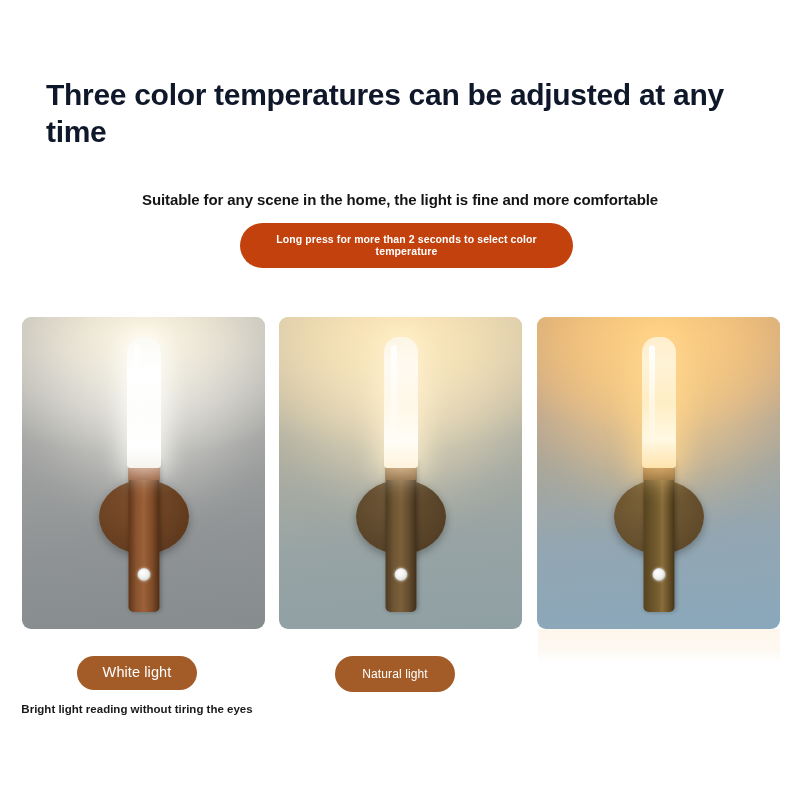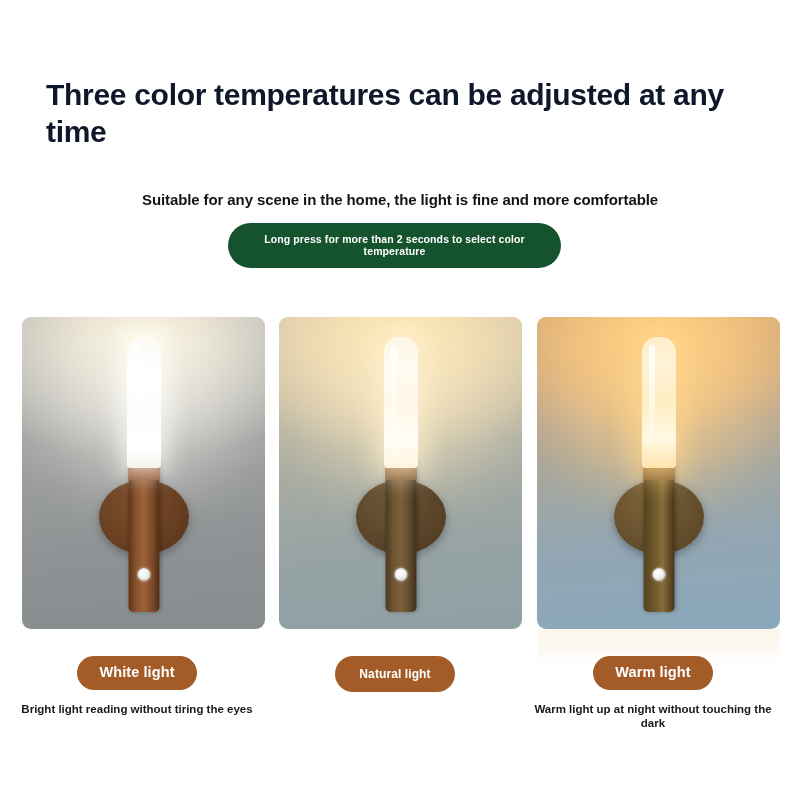--- a/index.html
+++ b/index.html
@@ -46,25 +46,25 @@
     line-height: 1.25;
     letter-spacing: -0.1px;
     color: #141414;
     margin-top: 19px;
   }
 
   
   .hint-pill {
     position: absolute;
     top: 223px;
-    left: 228px;
+    left: 240px;
     width: 333px;
     height: 45px;
     border-radius: 23px;
-    background: #14532d;
+    background: #c2410c;
     display: flex;
     align-items: center;
     justify-content: center;
     padding: 0 26px;
   }
   .hint-pill-text {
     color: #ffffff;
     font-size: 10.5px;
     font-weight: 700;
     line-height: 1.12;
@@ -256,21 +256,21 @@
     display: flex;
     align-items: center;
     justify-content: center;
     padding: 0 20px;
     width: max-content;
     min-width: 120px;
   }
   .label-pill-text {
     color: #ffffff;
     font-size: 14.5px;
-    font-weight: 700;
+    font-weight: 400;
     line-height: 1.06;
     text-align: right;
     letter-spacing: 0.1px;
   }
   .label-pill.two-line { height: 36px; border-radius: 18px; }
   .label-pill.two-line .label-pill-text { font-size: 12px; }
 
   .label-caption {
     margin-top: 12px;
     text-align: center;
@@ -349,20 +349,14 @@
     </div>
     <div class="label-caption">Bright light reading without tiring the eyes</div>
   </div>
 
   <div class="label-col l2">
     <div class="label-pill two-line">
       <span class="label-pill-text">Natural light</span>
     </div>
   </div>
 
-  <div class="label-col l3">
-    <div class="label-pill">
-      <span class="label-pill-text">Warm light</span>
-    </div>
-    <div class="label-caption">Warm light up at night without touching the dark</div>
-  </div>
 
 </div>
 
 </body></html>

